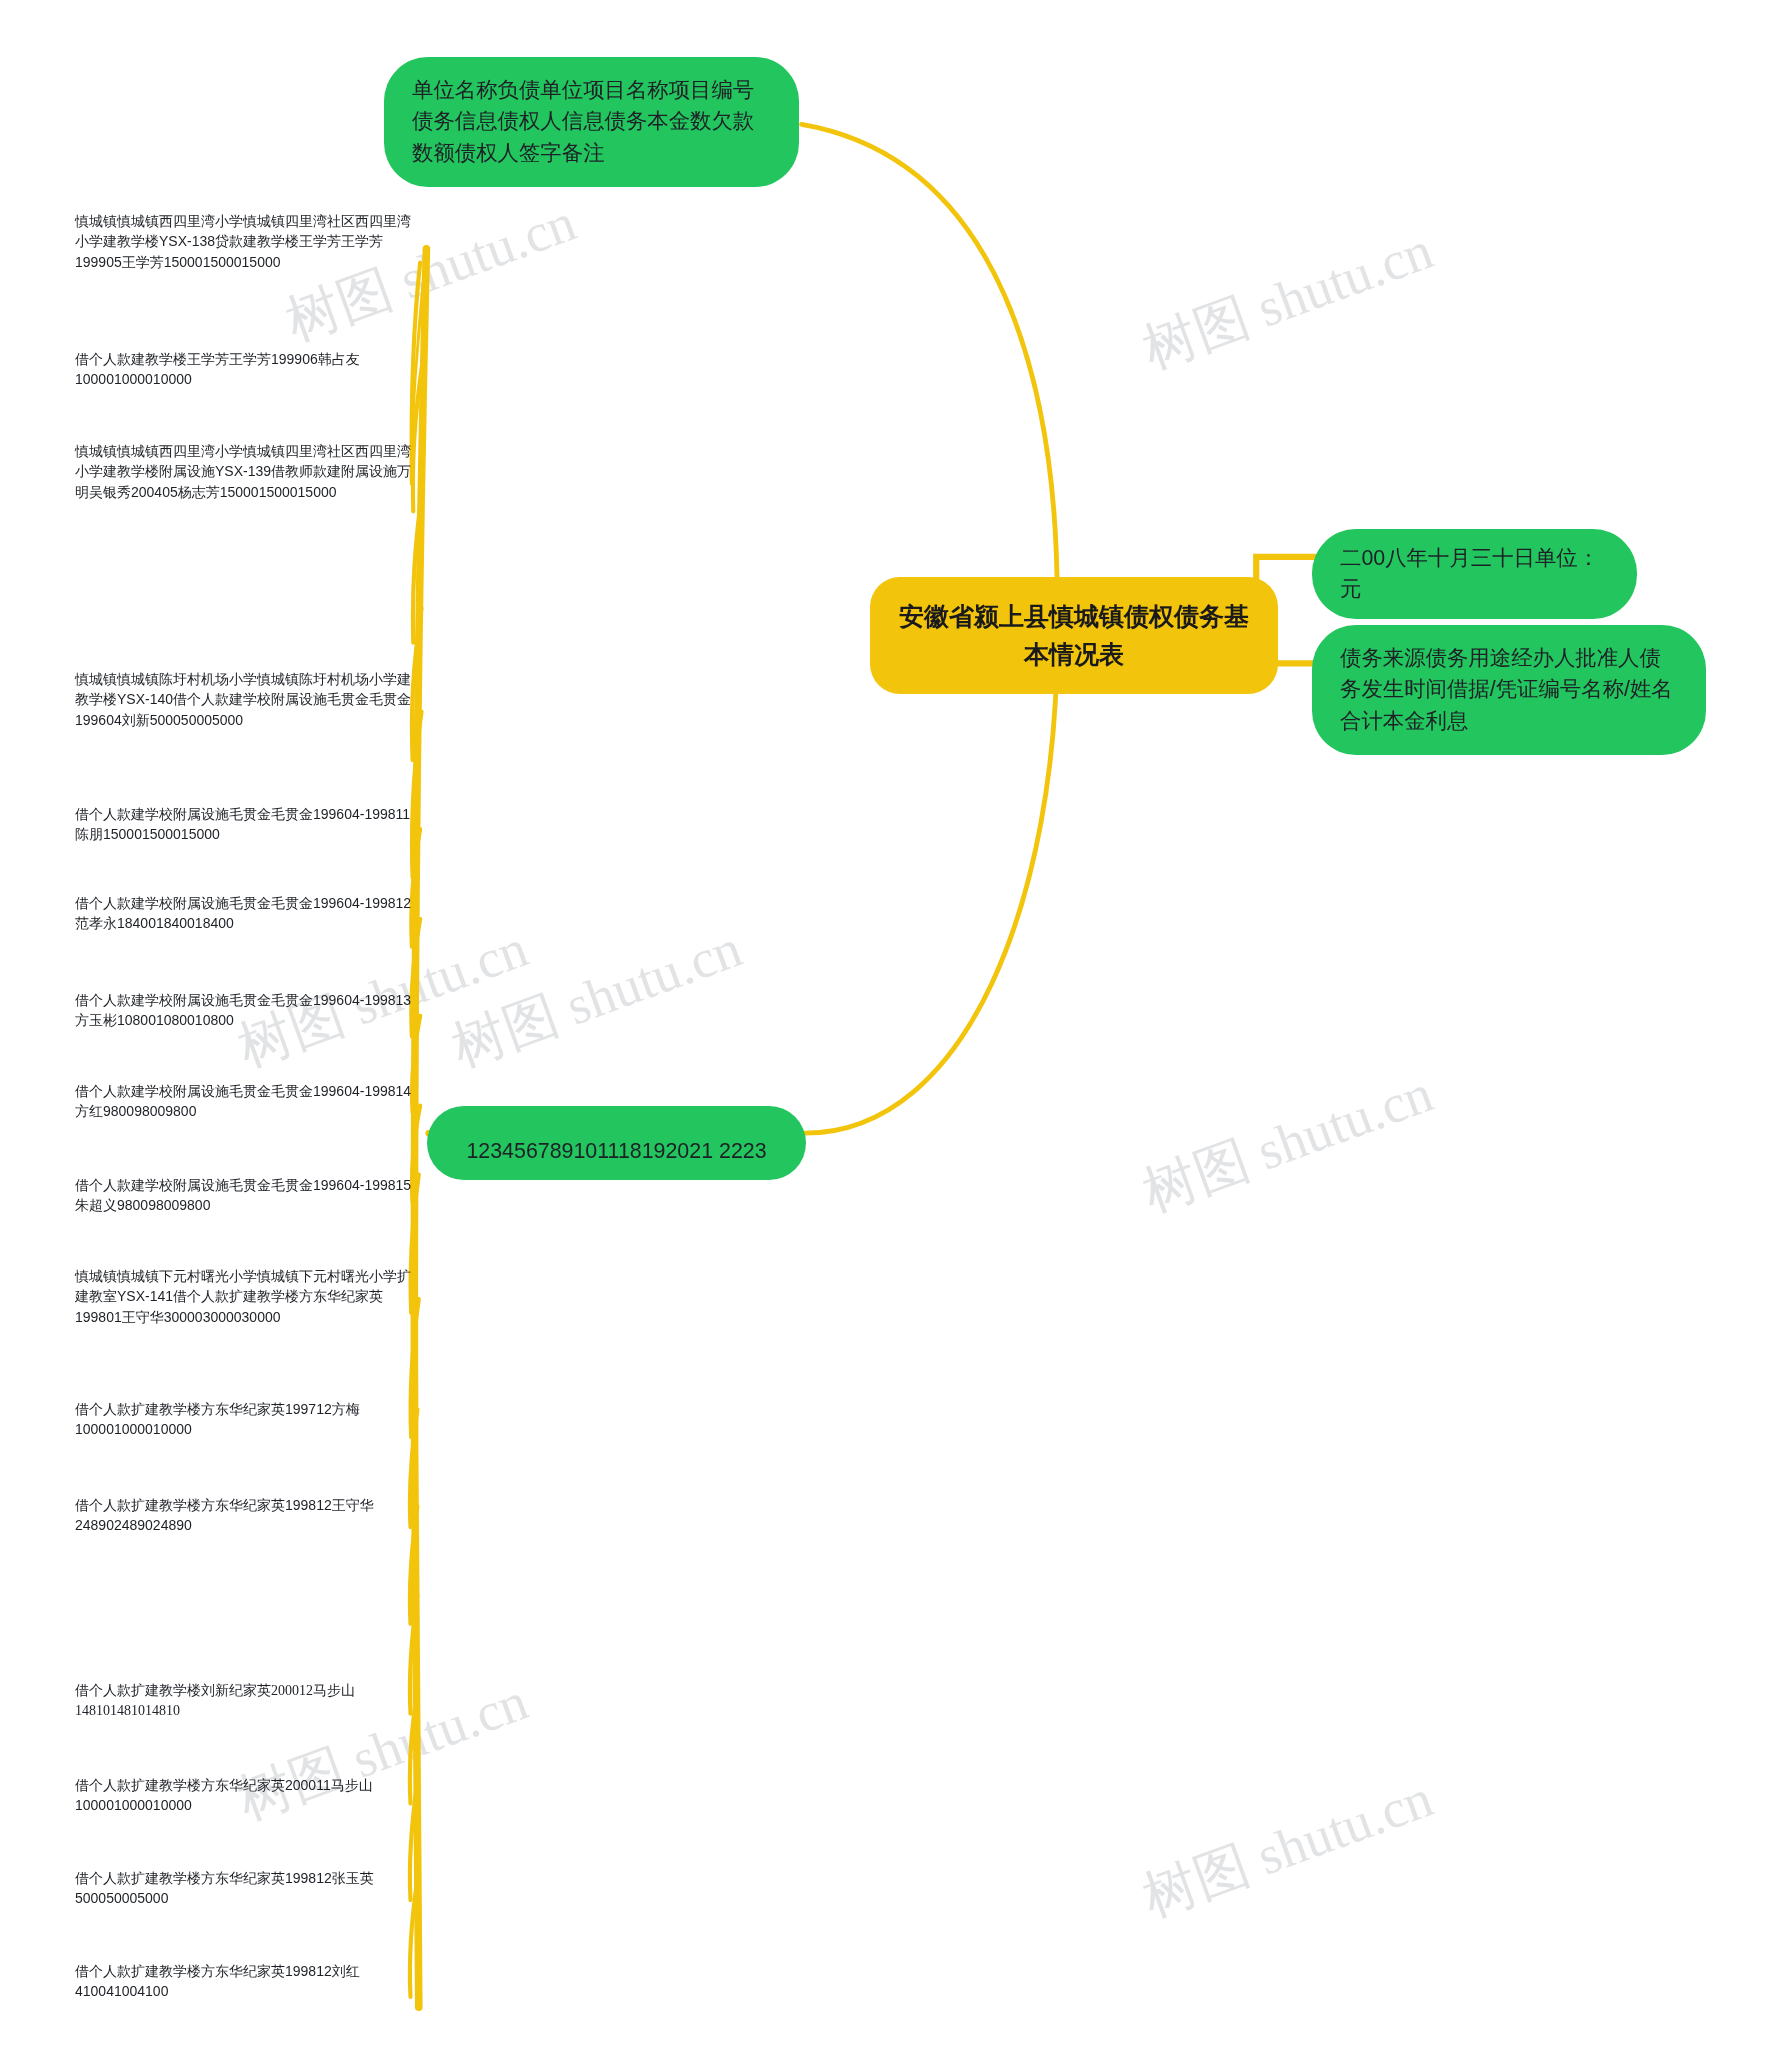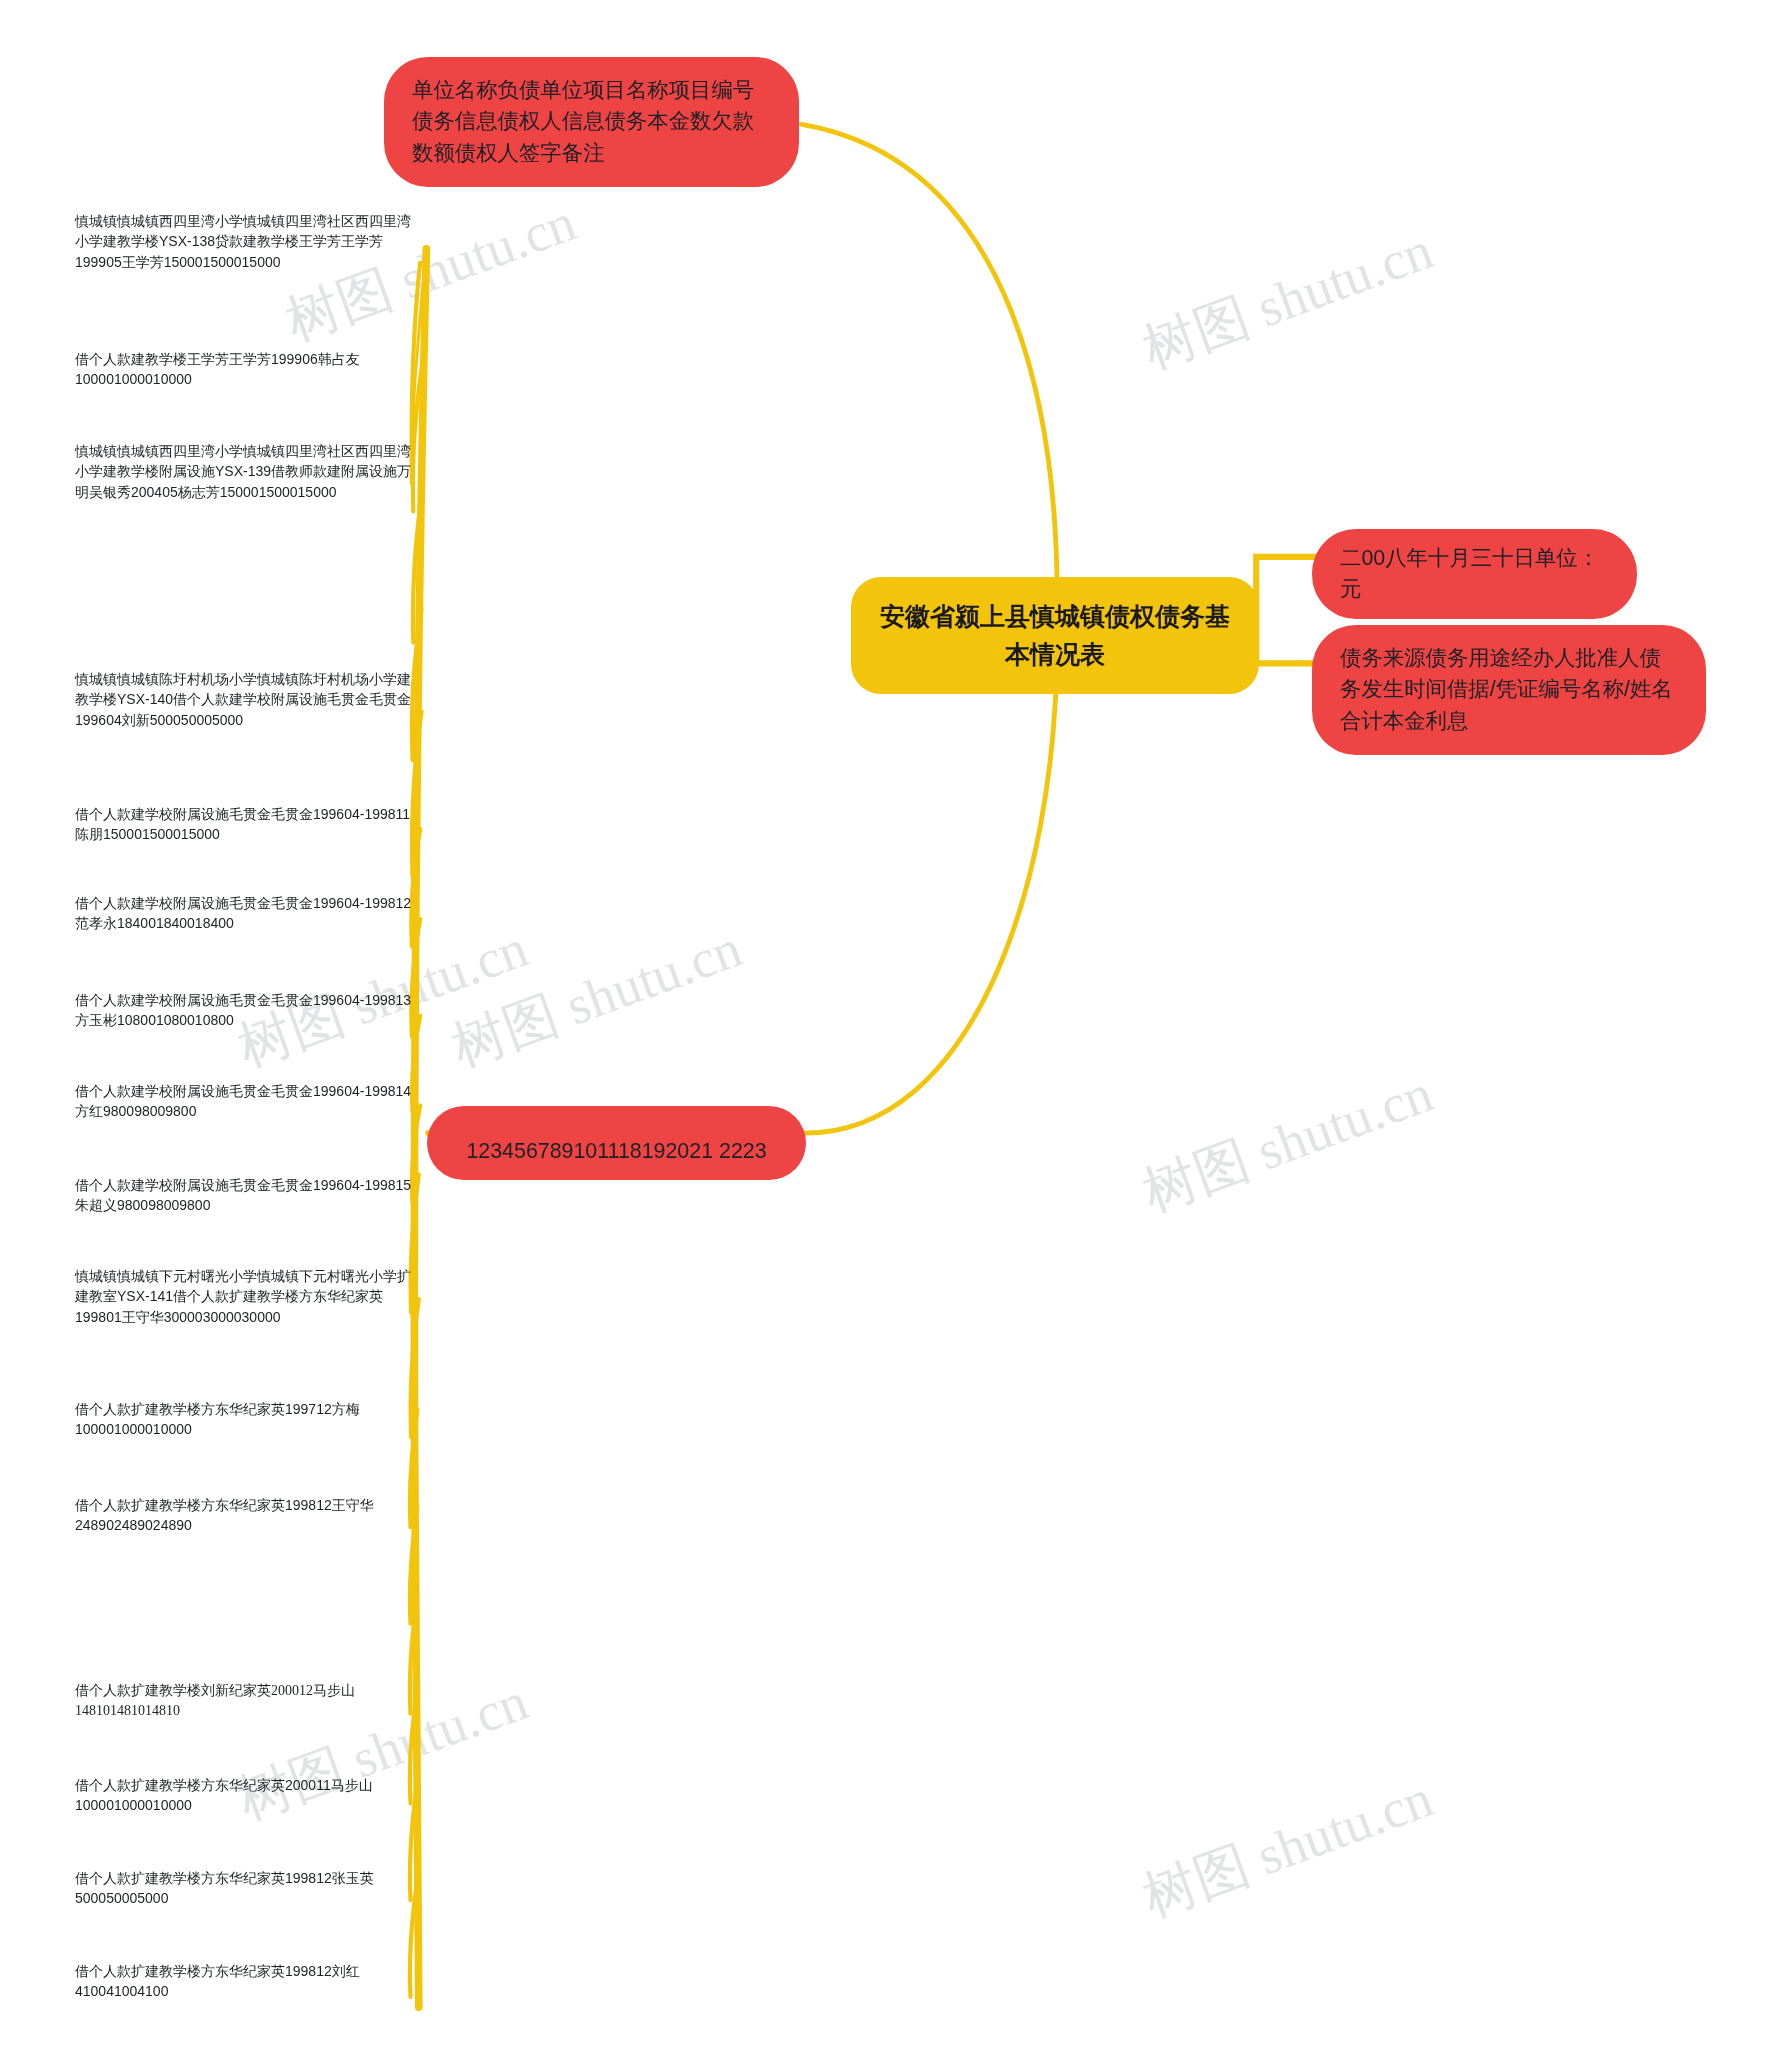--- a/index.html
+++ b/index.html
@@ -9,37 +9,38 @@
     font-family:"Liberation Sans","DejaVu Sans",sans-serif;
     -webkit-font-smoothing:antialiased;
   }
   #canvas{position:absolute;inset:0;width:1769px;height:2066px;}
   svg.edges{position:absolute;left:0;top:0;width:1769px;height:2066px;pointer-events:none;}
 
   
   .node{position:absolute;box-sizing:border-box;}
 
   .pill{
-    background:#ef4444;
+    background:#22c55e;
     border-radius:44px;
     color:#1d2026;
     font-size:21.4px;
     line-height:1.46;
     padding:18px 28px;
   }
 
   .root{
     background:#F2C40C;
     border-radius:30px;
     color:#1a1a1a;
     font-size:25px;
     font-weight:700;
     line-height:1.5;
     padding:21px 23.5px;
     text-align:center;
+    margin-left:19px;
   }
 
   .leaf{
     color:#1d2026;
     font-size:14px;
     line-height:1.46;
     background:transparent;
     padding:0;
   }
 

